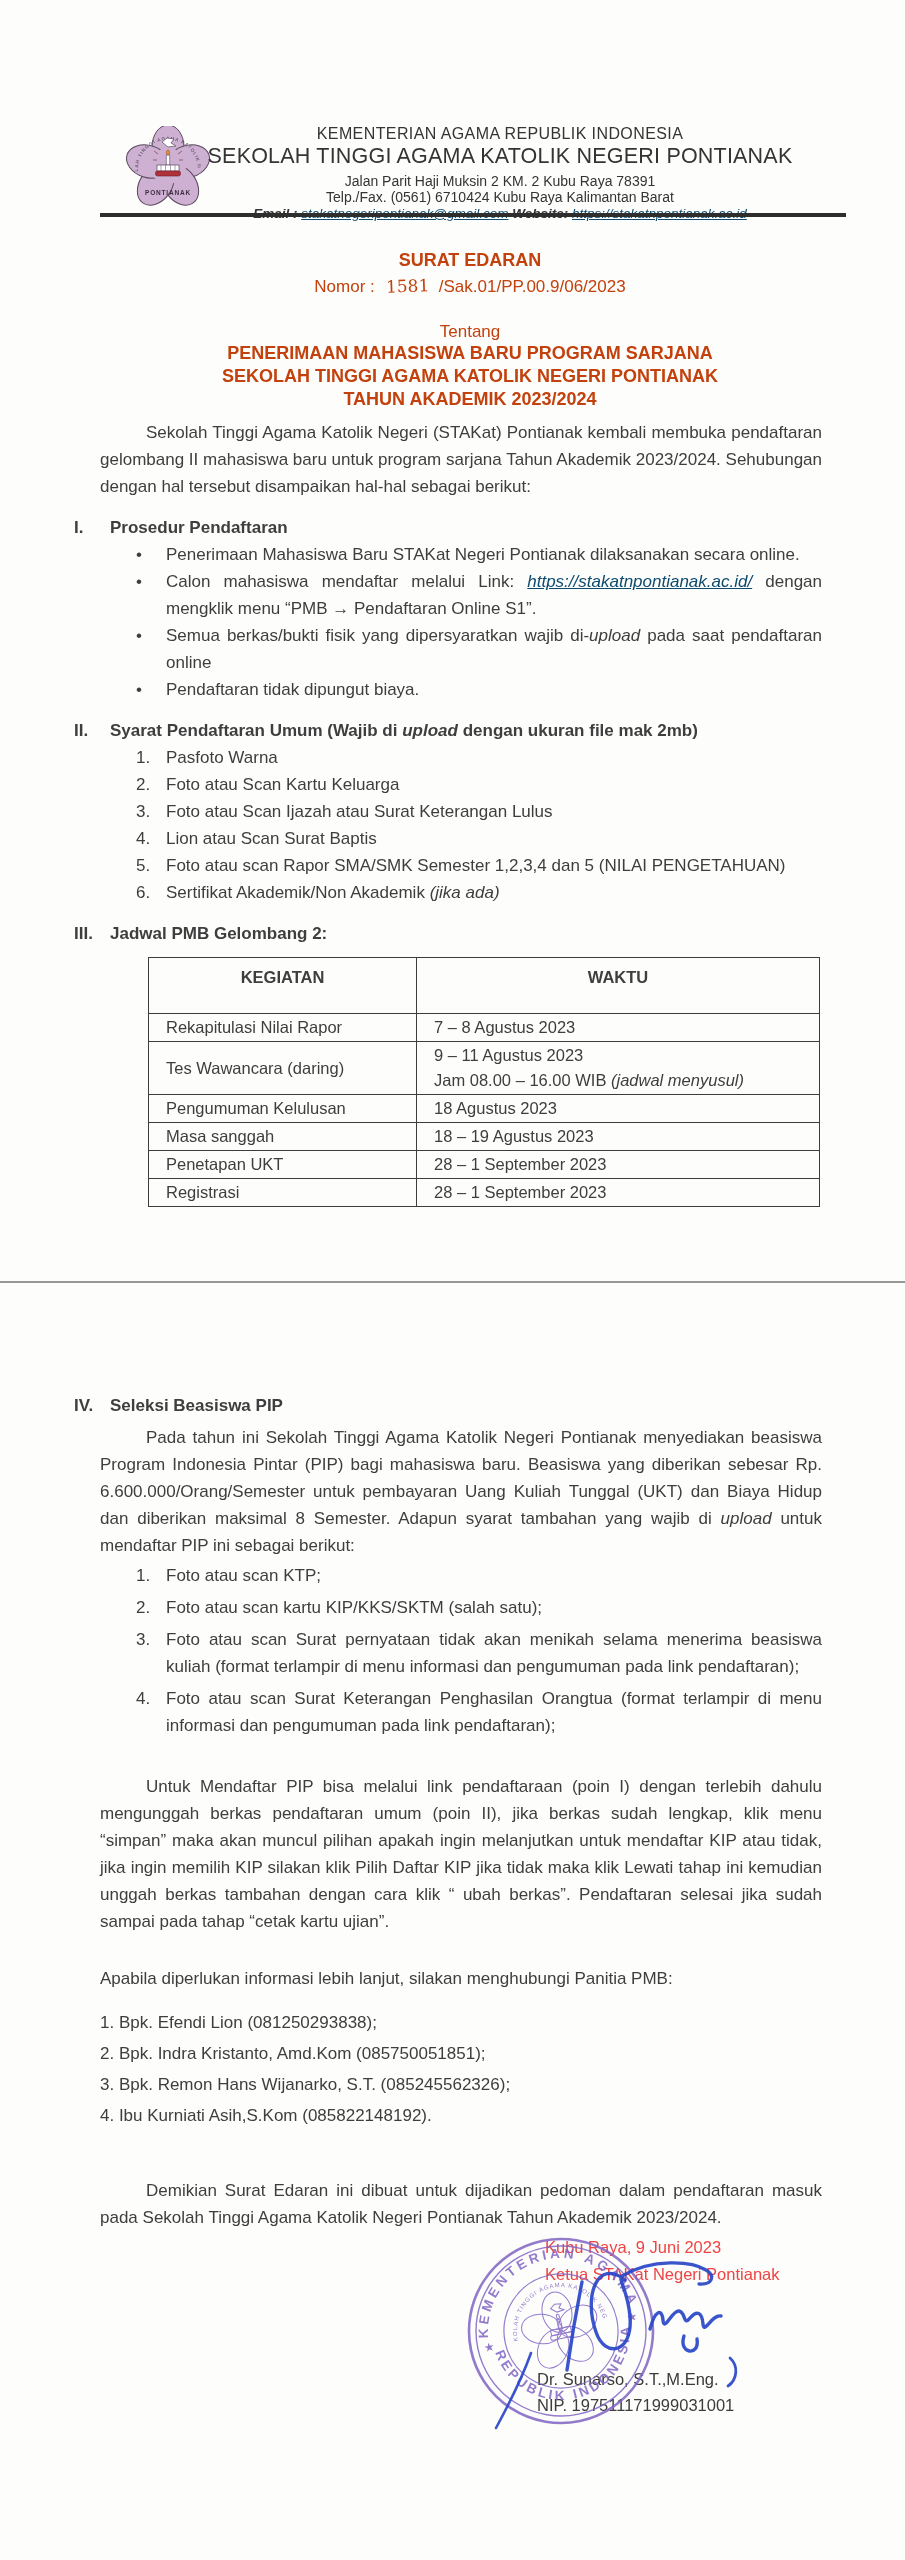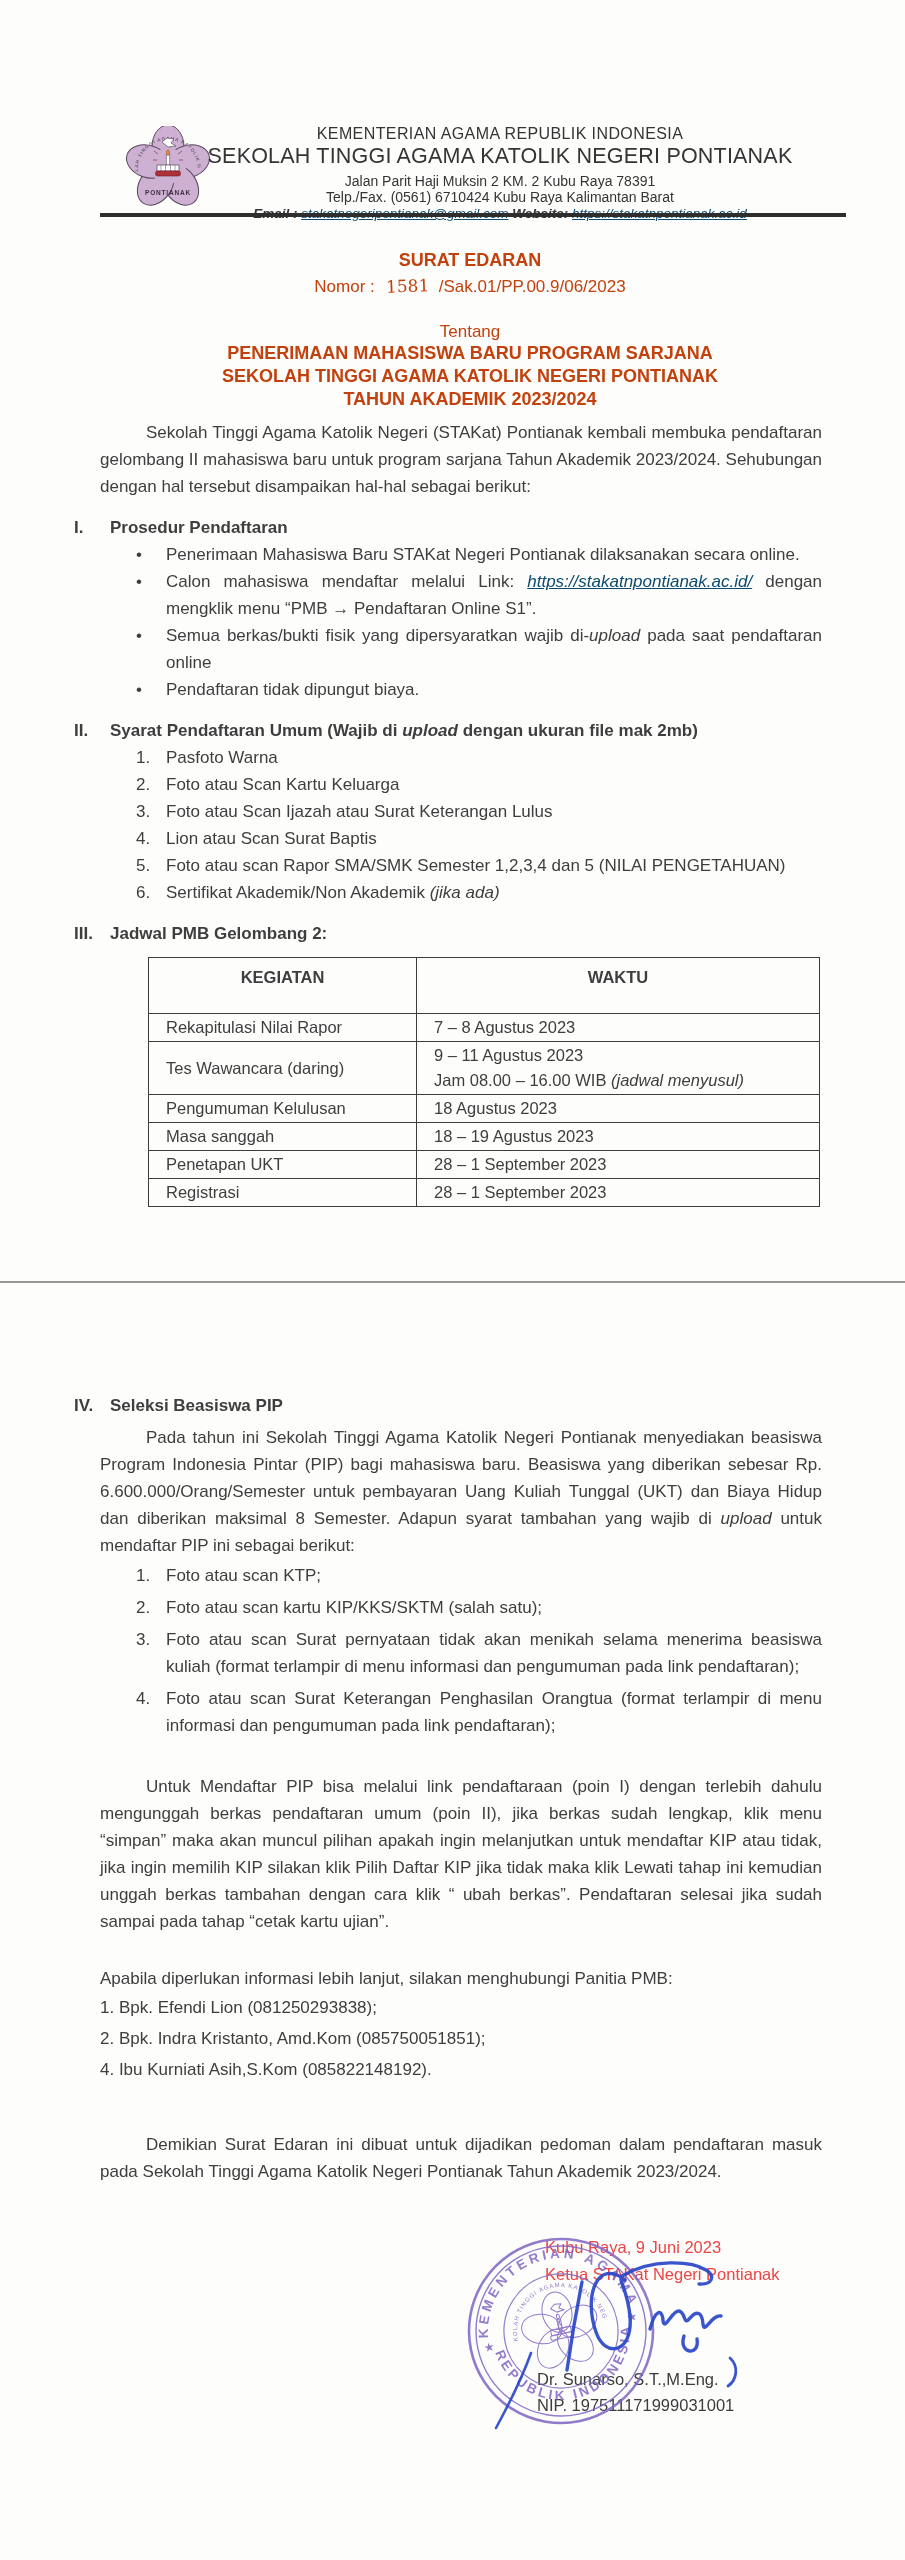--- a/index.html
+++ b/index.html
@@ -250,23 +250,24 @@
         </div>
       <div class="lrow">
           <span class="mk">4.</span>
           <span class="tx">Foto atau scan Surat Keterangan Penghasilan Orangtua (format terlampir di menu informasi dan pengumuman pada link pendaftaran);</span>
         </div>
     </div>
 
     <p class="just ind" style="margin:34px 0 0">Untuk Mendaftar PIP bisa melalui link pendaftaraan (poin I) dengan terlebih dahulu mengunggah berkas pendaftaran umum (poin II), jika berkas sudah lengkap, klik menu “simpan” maka akan muncul pilihan apakah ingin melanjutkan untuk mendaftar KIP atau tidak, jika ingin memilih KIP silakan klik Pilih Daftar KIP jika tidak maka klik Lewati tahap ini kemudian unggah berkas tambahan dengan cara klik “ ubah berkas”. Pendaftaran selesai jika sudah sampai pada tahap “cetak kartu ujian”.</p>
 
     <p style="margin:30px 0 0">Apabila diperlukan informasi lebih lanjut, silakan menghubungi Panitia PMB:</p>
-    <div style="margin-top:0">
+    <div style="margin-top:15px">
       <div class="contact-line">1. Bpk. Efendi Lion (081250293838);</div>
       <div class="contact-line">2. Bpk. Indra Kristanto, Amd.Kom (085750051851);</div>
+      <div class="contact-line">3. Bpk. Remon Hans Wijanarko, S.T. (085245562326);</div>
       <div class="contact-line">4. Ibu Kurniati Asih,S.Kom (085822148192).</div>
     </div>
 
     <p class="just ind" style="margin:46px 0 0">Demikian Surat Edaran ini dibuat untuk dijadikan pedoman dalam pendaftaran masuk pada Sekolah Tinggi Agama Katolik Negeri Pontianak Tahun Akademik 2023/2024.</p>
   </div>
 
   <div id="sig-meta" class="abs">
     <div>Kubu Raya, 9 Juni 2023</div>
     <div>Ketua STAKat Negeri Pontianak</div>
   </div>

